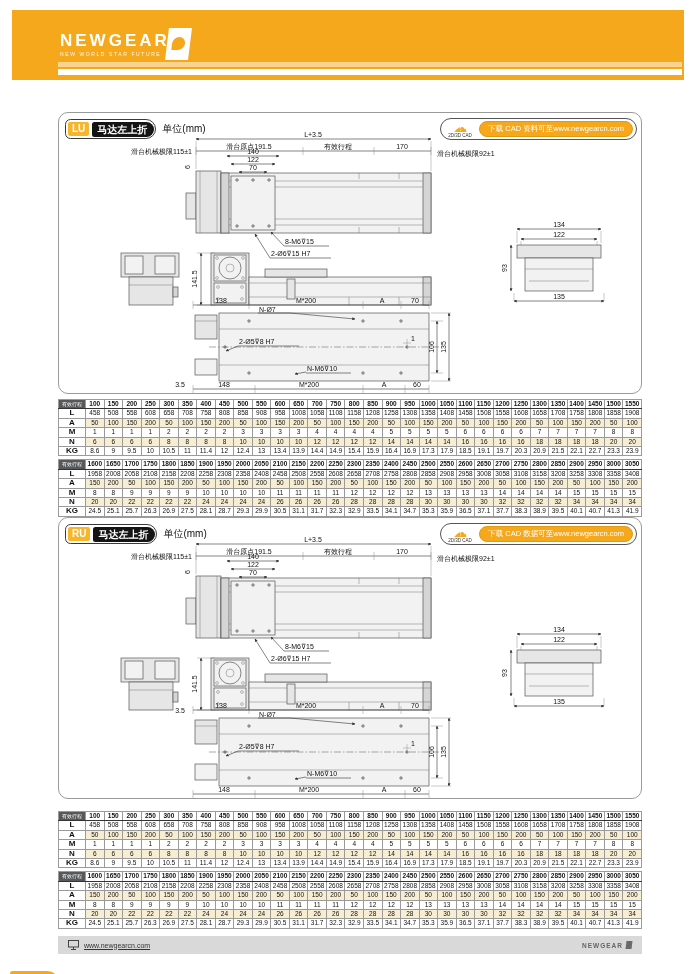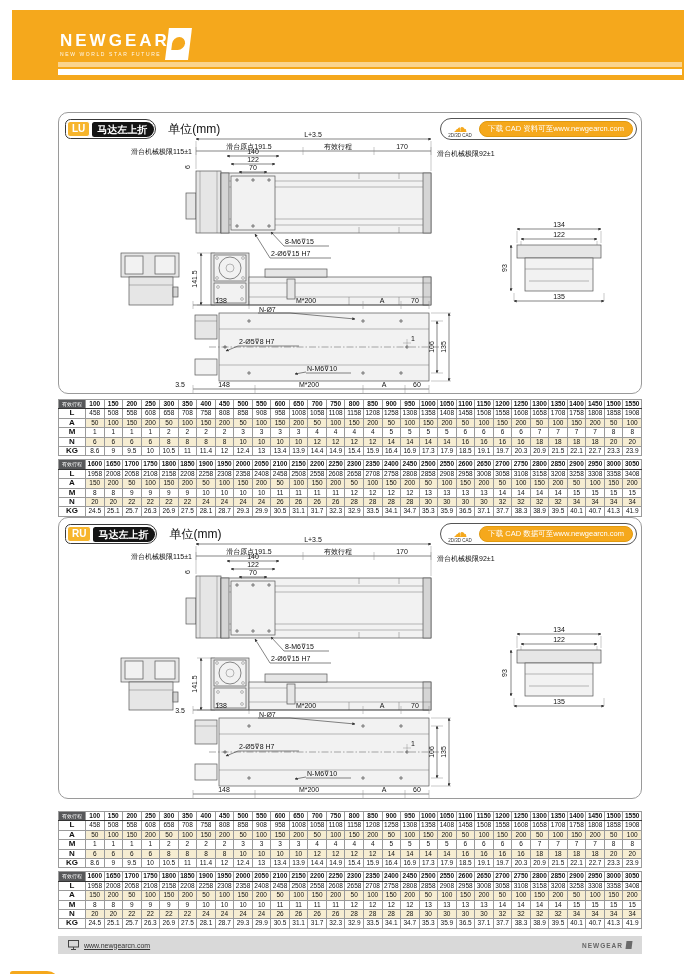--- a/index.html
+++ b/index.html
@@ -20,21 +20,21 @@
   .section{position:absolute;left:58px;width:584px;height:282px;border:1.5px solid #9a9a9a;
            border-radius:10px;background:#fff;box-sizing:border-box;}
   .sec-lu{top:112px;} .sec-ru{top:517px;}
   .sec-head{position:absolute;left:6px;top:4px;right:4px;height:24px;display:flex;align-items:center;z-index:2;}
   .badge-group{display:inline-flex;align-items:center;gap:2px;border:1.5px solid #3a3a3a;
                border-radius:6px 11px 11px 6px;padding:1px;background:#fff;}
   .badge-code{background:#F7B52C;color:#fff;font-weight:bold;font-size:10px;padding:1px 4px;
               border-radius:3px;border:1px solid #fff;line-height:12px;}
   .badge-title{background:#141414;color:#fff;font-weight:bold;font-size:10px;padding:2px 7px 2px 5px;
                border-radius:3px 9px 9px 3px;line-height:11px;}
-  .unit{font-size:12px;margin-left:12px;color:#111;}
+  .unit{font-size:10px;margin-left:6px;color:#111;}
   .cad-group{margin-left:auto;display:flex;align-items:center;gap:3px;border:1.2px solid #555;
              border-radius:12px;background:#fff;padding:1px 3px;}
   .cad-cloud{width:32px;text-align:center;}
   .cloud-wrap{position:relative;height:13px;line-height:13px;}
   .cloud-glyph{color:#F5A81C;font-size:14px;line-height:13px;}
   .cloud-up{position:absolute;left:50%;top:2px;transform:translateX(-50%);color:#fff;font-size:7px;font-weight:bold;}
   .cad-mini{display:block;font-size:4.5px;color:#333;letter-spacing:0;}
   .cad-pill{background:#F5A81C;border:1px solid #e09a10;color:#fff;font-size:7.5px;
             padding:2px 8px;border-radius:9px;text-decoration:none;white-space:nowrap;}
   .drawing{position:absolute;left:0;top:16px;width:584px;height:264px;}

